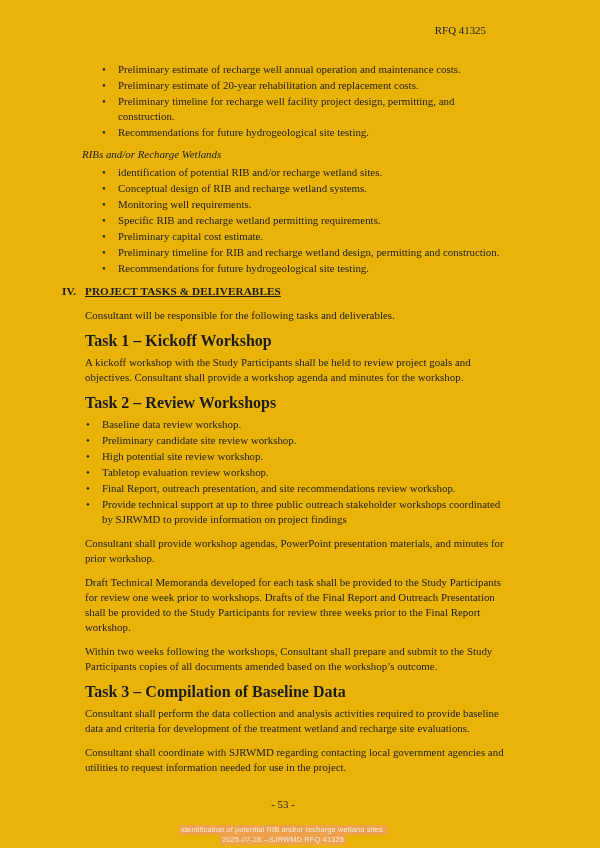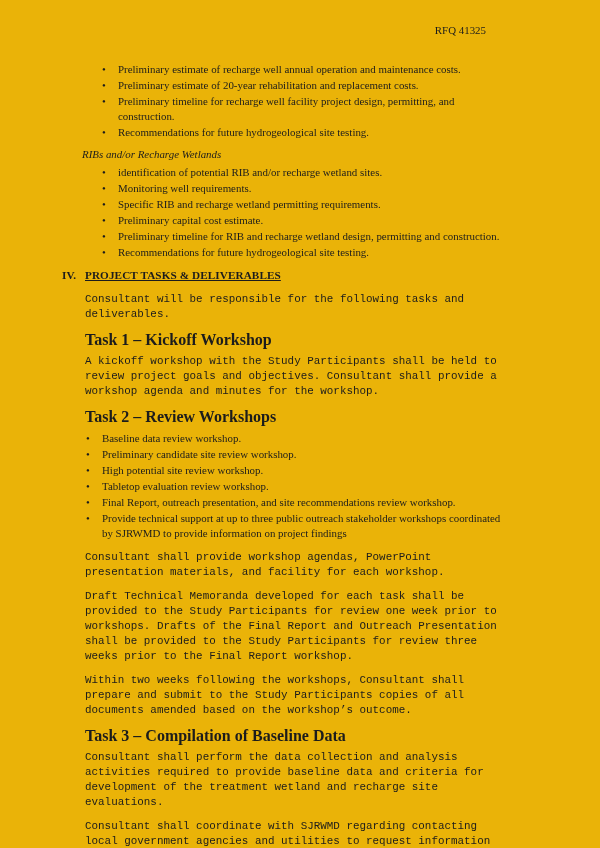--- a/index.html
+++ b/index.html
@@ -54,21 +54,20 @@
     font-weight: bold;
     font-size: 11.2px;
     letter-spacing: 0.1px;
   }
   .section-heading .num { display: inline-block; width: 23px; }
   .section-heading .title { text-decoration: underline; }
 
   p.body {
     margin: 0 0 9px 23px;
     margin-right: -2px;
-    font-family: Liberation Mono, monospace;
   }
   p.mb-sm { margin-bottom: 5px; }
 
   .task-heading {
     font-weight: bold;
     font-size: 16px;
     margin: 1px 0 7px 23px;
   }
 
   .footer {
@@ -102,20 +101,21 @@
       <li>Preliminary estimate of recharge well annual operation and maintenance costs.</li>
       <li>Preliminary estimate of 20-year rehabilitation and replacement costs.</li>
       <li>Preliminary timeline for recharge well facility project design, permitting, and construction.</li>
       <li>Recommendations for future hydrogeological site testing.</li>
     </ul>
 
   <p class="italic-heading">RIBs and/or Recharge Wetlands</p>
 
   <ul class="doc-list level-2">
       <li>identification of potential RIB and/or recharge wetland sites.</li>
+      <li>Conceptual design of RIB and recharge wetland systems.</li>
       <li>Monitoring well requirements.</li>
       <li>Specific RIB and recharge wetland permitting requirements.</li>
       <li>Preliminary capital cost estimate.</li>
       <li>Preliminary timeline for RIB and recharge wetland design, permitting and construction.</li>
       <li>Recommendations for future hydrogeological site testing.</li>
     </ul>
 
   <div class="section-heading">
     <span class="num">IV.</span><span class="title">PROJECT TASKS &amp; DELIVERABLES</span>
   </div>
@@ -129,21 +129,21 @@
 
   <ul class="doc-list level-1">
       <li>Baseline data review workshop.</li>
       <li>Preliminary candidate site review workshop.</li>
       <li>High potential site review workshop.</li>
       <li>Tabletop evaluation review workshop.</li>
       <li>Final Report, outreach presentation, and site recommendations review workshop.</li>
       <li>Provide technical support at up to three public outreach stakeholder workshops coordinated by SJRWMD to provide information on project findings</li>
     </ul>
 
-  <p class="body">Consultant shall provide workshop agendas, PowerPoint presentation materials, and facility for each workshop.</p>
+  <p class="body">Consultant shall provide workshop agendas, PowerPoint presentation materials, and minutes for prior workshop.</p>
   <p class="body">Draft Technical Memoranda developed for each task shall be provided to the Study Participants for review one week prior to workshops. Drafts of the Final Report and Outreach Presentation shall be provided to the Study Participants for review three weeks prior to the Final Report workshop.</p>
   <p class="body">Within two weeks following the workshops, Consultant shall prepare and submit to the Study Participants copies of all documents amended based on the workshop’s outcome.</p>
 
   <div class="task-heading">Task 3 – Compilation of Baseline Data</div>
   <p class="body">Consultant shall perform the data collection and analysis activities required to provide baseline data and criteria for development of the treatment wetland and recharge site evaluations.</p>
   <p class="body">Consultant shall coordinate with SJRWMD regarding contacting local government agencies and utilities to request information needed for use in the project.</p>
 
   <div class="footer">
     <div class="page-number">- 53 -</div>
     <div class="overlay">

